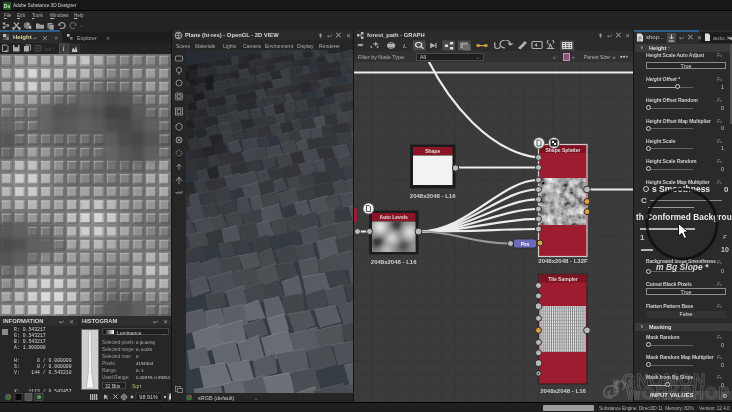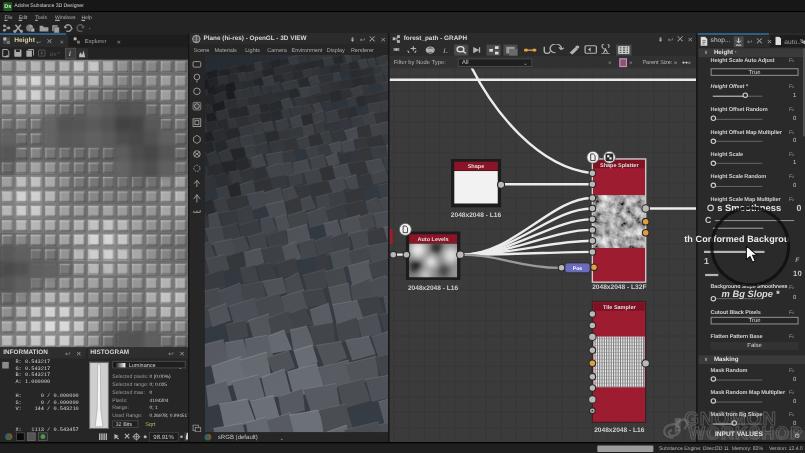--- a/index.html
+++ b/index.html
@@ -2327,21 +2327,21 @@
 <div class="abs" style="left:353px;top:30px;width:1px;height:372px;background:#141414"></div>
 <div class="abs" style="left:633px;top:30px;width:1px;height:372px;background:#141414"></div>
 
 <div class="abs" style="left:640px;top:182px;width:92px;height:80px;overflow:visible;pointer-events:none"></div>
     <div class="abs bold" style="left:652px;top:183.5px;font-size:8.5px;color:#e8e8e8;white-space:nowrap">s Smoothness</div>
     <div class="abs" style="left:643px;top:186px;width:6px;height:6px;border:1.3px solid #cfcfcf;border-radius:50%;background:#2a2a2a"></div>
     <div class="abs bold" style="left:724px;top:185px;font-size:8px;color:#d0d0d0">0</div>
     <div class="abs bold" style="left:641px;top:195.5px;font-size:8px;color:#c6c6c6">C</div>
     <div class="abs" style="left:650px;top:199.5px;width:72px;height:1.5px;background:#8a8a8a"></div>
     <div class="abs" style="left:648px;top:206.5px;width:46px;height:1.5px;background:#9a9a9a"></div>
-    <div class="abs bold" style="left:622px;top:212.5px;font-size:8.2px;color:#ececec;white-space:nowrap;letter-spacing:0.1px">th Conformed Backgrou</div>
+    <div class="abs bold" style="left:636px;top:212.5px;font-size:8.2px;color:#ececec;white-space:nowrap;letter-spacing:0.1px">th Conformed Backgrou</div>
     <div class="abs" style="left:640px;top:227.5px;width:55px;height:2px;background:#b5b5b5"></div>
     <div class="abs bold" style="left:640px;top:233px;font-size:8px;color:#c6c6c6">1</div>
     <div class="abs bold" style="left:723px;top:234px;font-size:6px;color:#a0a0a0;font-style:italic">F</div>
     <div class="abs" style="left:641px;top:249px;width:12px;height:2px;background:#b5b5b5"></div>
     <div class="abs bold" style="left:656px;top:262px;font-size:8.5px;color:#dcdcdc;font-style:italic;white-space:nowrap">m Bg Slope *</div>
     <div class="abs bold" style="left:721px;top:246px;font-size:7px;color:#c6c6c6">10</div>
     <svg class="abs" style="left:634px;top:178px" width="98" height="92" viewBox="0 0 98 92">
 <defs>
         <filter id="rblur" x="-20%" y="-20%" width="140%" height="140%">
           <feGaussianBlur stdDeviation="0.5"></feGaussianBlur>

